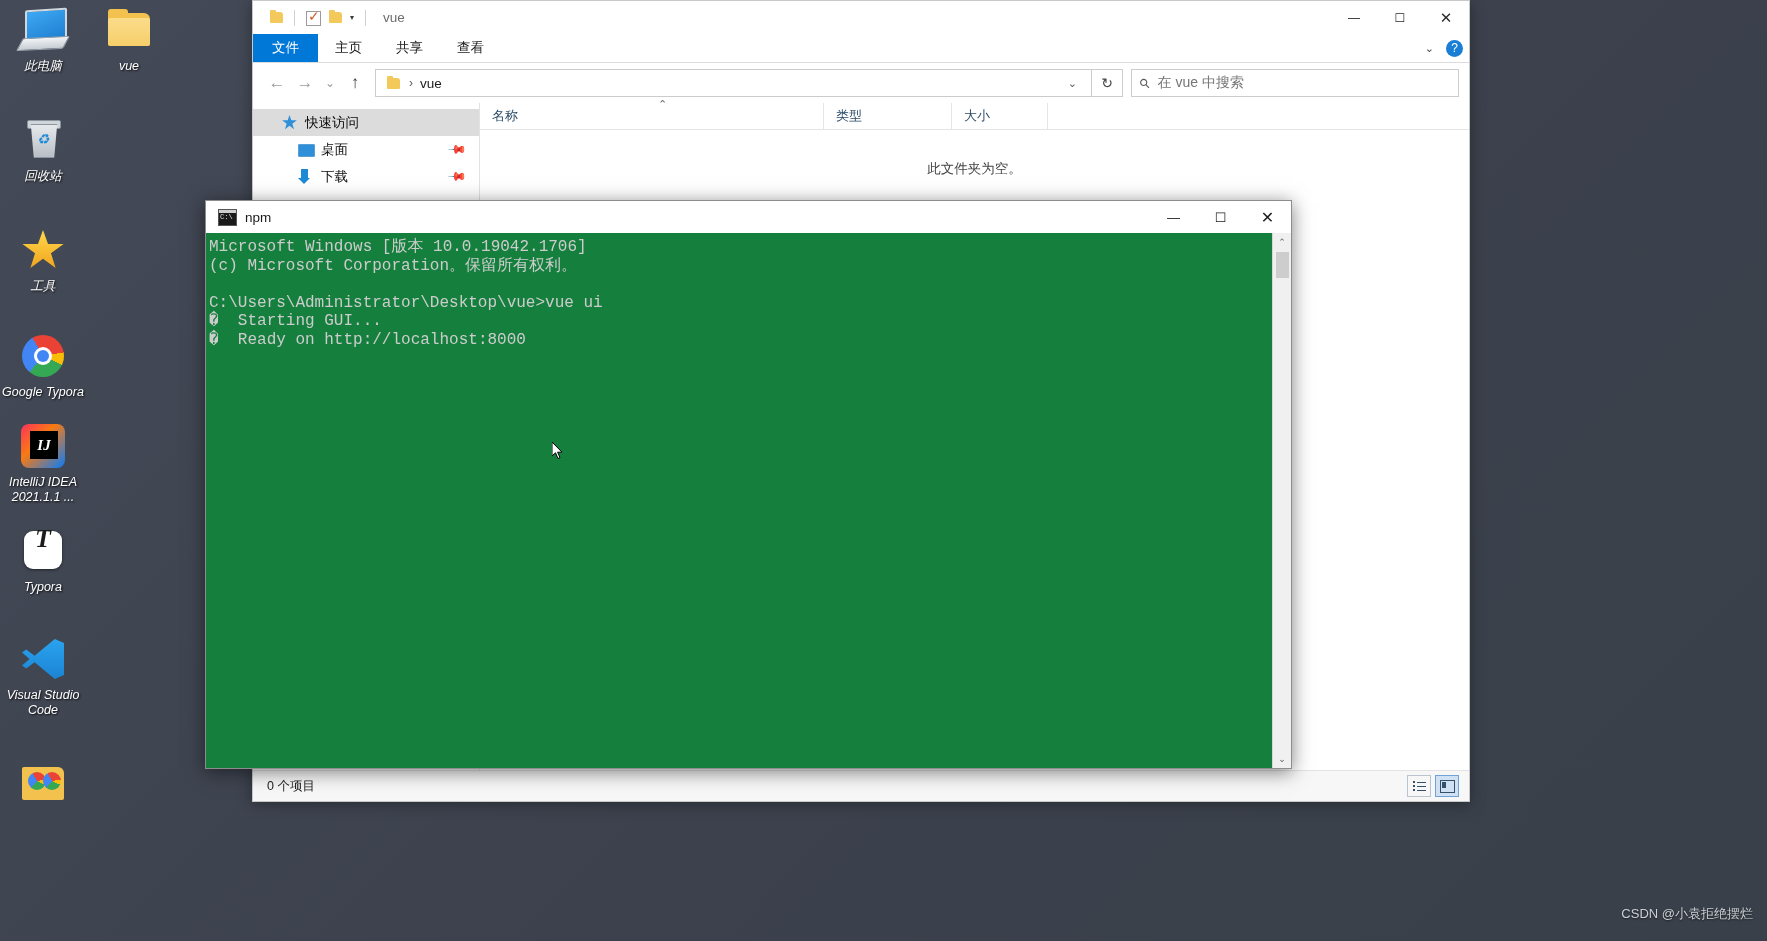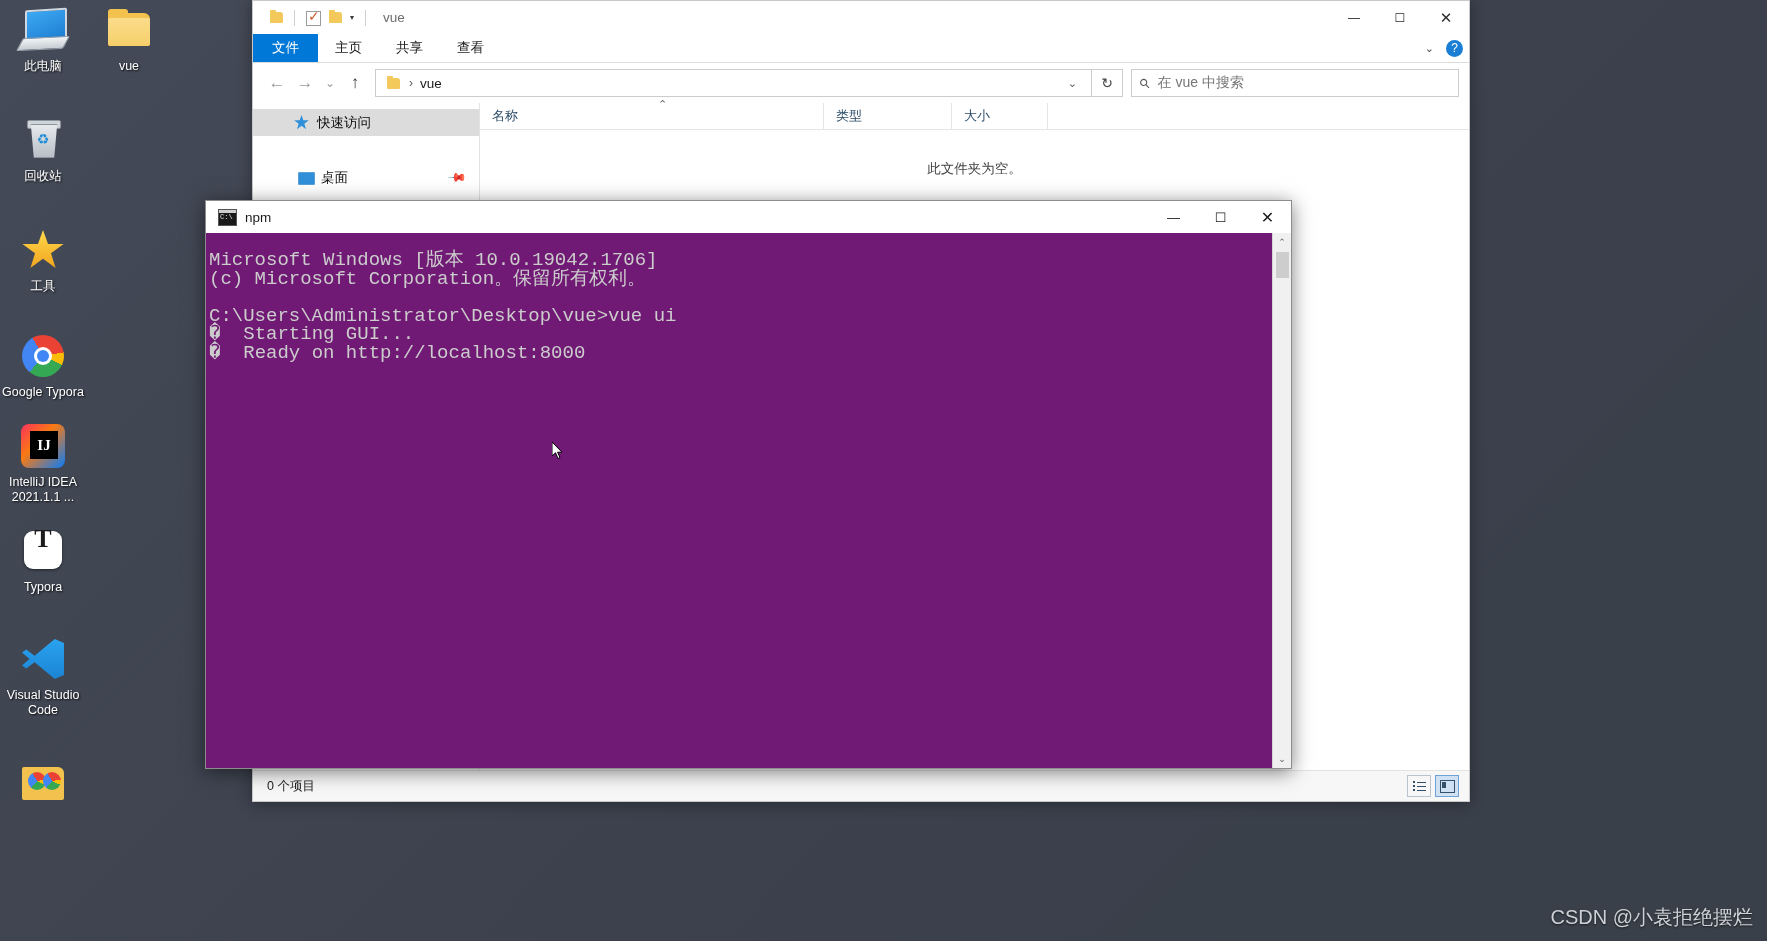--- a/index.html
+++ b/index.html
@@ -21,20 +21,21 @@
   }
   .desk-icon {
     width: 86px;
     margin-bottom: 12px;
     text-align: center;
     color: #ffffff;
     font-size: 12.5px;
     line-height: 15px;
     text-shadow: 1px 1px 2px rgba(0,0,0,0.85);
     cursor: default;
+    font-style: italic;
   }
   .desk-icon .glyph {
     width: 48px; height: 48px;
     margin: 0 auto 5px auto;
     position: relative;
   }
   .desk-icon .label { display: block; padding: 0 2px; word-wrap: break-word; }
   
   #icon-vue-folder {
     position: absolute; left: 86px; top: 6px; width: 86px;
@@ -238,24 +239,24 @@
   .search-glyph { font-size: 13px; color: #5a5a5a; transform: rotate(-45deg); display:inline-block; }
   .search-ph { font-size: 14px; color: #767676; }
 
   .exp-body { flex: 1; display: flex; min-height: 0; }
   .navpane {
     width: 226px; border-right: 1px solid #e3e3e3; background: #ffffff;
     padding-top: 6px;
   }
   .nav-item {
     height: 27px; display: flex; align-items: center; gap: 7px;
-    padding-left: 40px; font-size: 13.5px; color: #0b0b0b; position: relative;
+    padding-left: 28px; font-size: 13.5px; color: #0b0b0b; position: relative;
   }
   .nav-item.selected { background: #dcdcdc; }
-  .nav-item.indent { padding-left: 44px; margin-top: 28px; }
+  .nav-item.indent { padding-left: 44px; }
   .nav-ico { width: 17px; height: 17px; position: relative; }
   .star-mini {
     position: absolute; left: 1px; top: 1px; width: 15px; height: 15px;
     background: #2f8fd8;
     clip-path: polygon(50% 0%, 62% 35%, 99% 35%, 69% 58%, 80% 95%, 50% 72%, 20% 95%, 31% 58%, 1% 35%, 38% 35%);
   }
   .desktop-mini {
     position: absolute; left: 1px; top: 3px; width: 15px; height: 11px;
     background: #2f8fd8; border: 1px solid #5a9fd4; border-radius: 1px;
   }
@@ -352,24 +353,24 @@
   .cmd-title-text { font-size: 13.5px; color: #1b1b1b; margin-left: 8px; }
   .cmd-winbtns { position: absolute; right: 0; top: 0; display: flex; }
   .cmd-winbtn {
     width: 47px; height: 32px; display: flex; align-items: center; justify-content: center;
     font-size: 13px; color: #1b1b1b;
   }
   .cmd-winbtn.close { font-size: 16px; }
 
   .cmd-body { flex: 1; display: flex; min-height: 0; }
   .cmd-console {
-    flex: 1; background: #701a75; color: #cccccc;
+    flex: 1; background: #15803d; color: #cccccc;
     font-family: "Liberation Mono", "DejaVu Sans Mono", monospace;
-    font-size: 19px; line-height: 18.5px;
-    padding: 18px 0 0 3px; white-space: pre; overflow: hidden;
+    font-size: 16px; line-height: 18.5px;
+    padding: 5px 0 0 3px; white-space: pre; overflow: hidden;
     position: relative;
   }
   .cmd-scroll {
     width: 18px; background: #f0f0f0; border-left: 1px solid #d6d6d6;
     display: flex; flex-direction: column; align-items: center;
   }
   .sc-arrow {
     width: 18px; height: 18px; display: flex; align-items: center; justify-content: center;
     font-size: 9px; color: #606060; background: #f0f0f0;
   }
@@ -378,22 +379,22 @@
 
   
   #cursor {
     position: absolute; left: 552px; top: 442px;
     width: 12px; height: 18px; pointer-events: none;
   }
   #cursor svg { display: block; }
 
   
   #watermark {
-    position: absolute; right: 14px; bottom: 10px;
-    color: #cdd0d6; font-size: 20px;
+    position: absolute; right: 14px; bottom: 18px;
+    color: #cdd0d6; font-size: 13px;
     text-shadow: 0 1px 2px rgba(0,0,0,.6);
     margin-left: 21px;
   }
 </style>
 </head>
 <body>
 
 <div id="desktop">
 
   <div id="desktop-icons">

